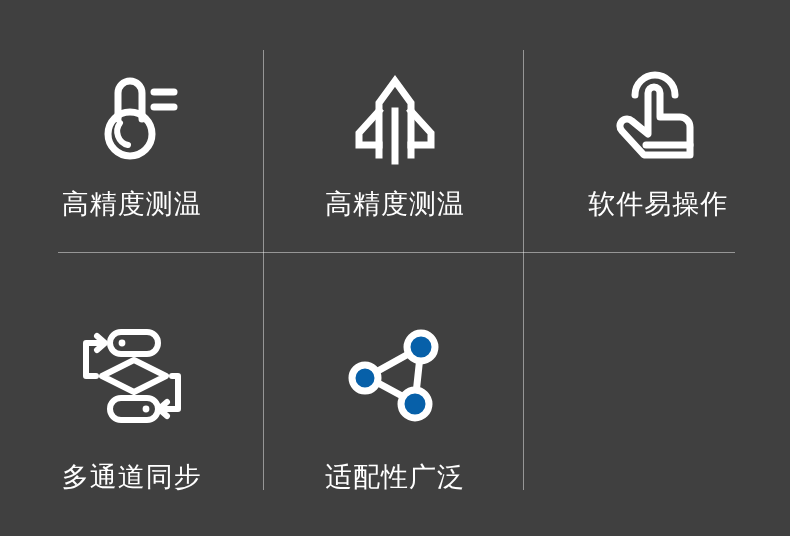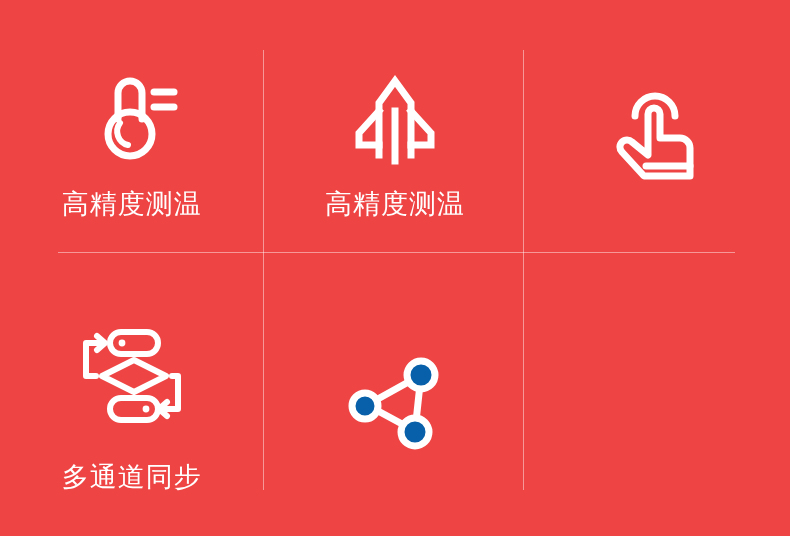--- a/index.html
+++ b/index.html
@@ -11,21 +11,21 @@
     height: 536px;
     background: #0760a9;
     font-family: "Liberation Sans", "DejaVu Sans", sans-serif;
     overflow: hidden;
   }
 
   .feature-banner {
     position: relative;
     width: 790px;
     height: 536px;
-    background: #ef4444;
+    background: #404040;
     box-sizing: border-box;
   }
 
   
   .divider-h {
     position: absolute;
     left: 58px;
     width: 677px;
     height: 1px;
     top: 252px;
@@ -130,20 +130,21 @@
         <svg width="100" height="104" viewBox="0 0 100 104" fill="none" stroke="#ffffff" stroke-width="7" stroke-linecap="round" stroke-linejoin="round">
 
           <path d="M27 30 a20 20 0 0 1 40 0"></path>
 
           <path d="M40 28 a6 6 0 0 1 12 0 V52 h20 a10 10 0 0 1 10 10 v28 H36
                    L14 66 a7 7 0 0 1 10 -10 l16 13 Z"></path>
 
           <line x1="38" y1="80" x2="82" y2="80"></line>
         </svg>
       </div>
+      <div class="cell-label">软件易操作</div>
     </div>
 
     <div class="cell row2">
       <div class="cell-icon">
         <svg width="104" height="96" viewBox="0 0 104 96" fill="none" stroke="#ffffff" stroke-width="6" stroke-linecap="round" stroke-linejoin="round">
 
           <rect x="30" y="4" width="48" height="22" rx="11"></rect>
           <circle cx="42" cy="15" r="3.4" fill="#ffffff" stroke="none"></circle>
 
           <path d="M54 32 L86 48 L54 64 L22 48 Z"></path>
@@ -167,17 +168,18 @@
 
           <line x1="22" y1="48" x2="76" y2="18"></line>
           <line x1="76" y1="18" x2="70" y2="74"></line>
           <line x1="70" y1="74" x2="22" y2="48"></line>
 
           <circle cx="76" cy="18" r="14" fill="#0760a9"></circle>
           <circle cx="20" cy="49" r="13" fill="#0760a9"></circle>
           <circle cx="70" cy="75" r="14" fill="#0760a9"></circle>
         </svg>
       </div>
+      <div class="cell-label">适配性广泛</div>
     </div>
 
 
   </div>
 </div>
 
 </body></html>

